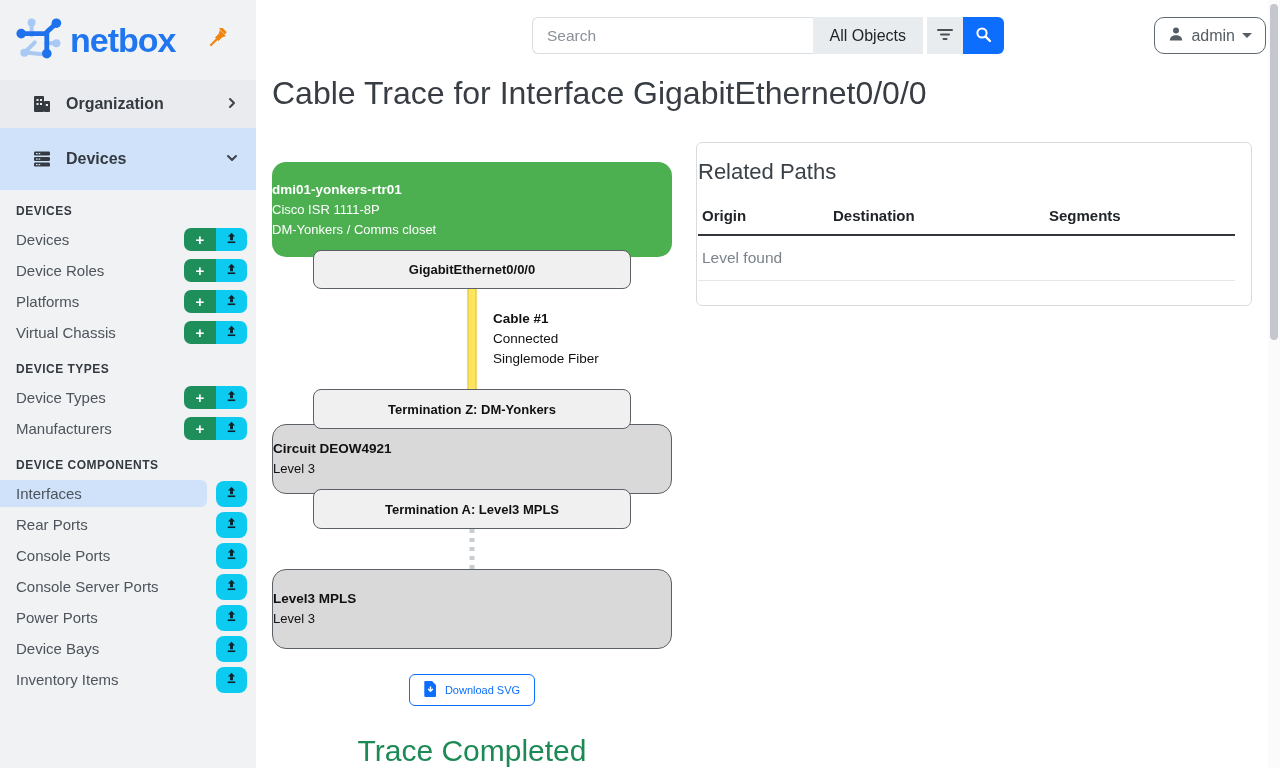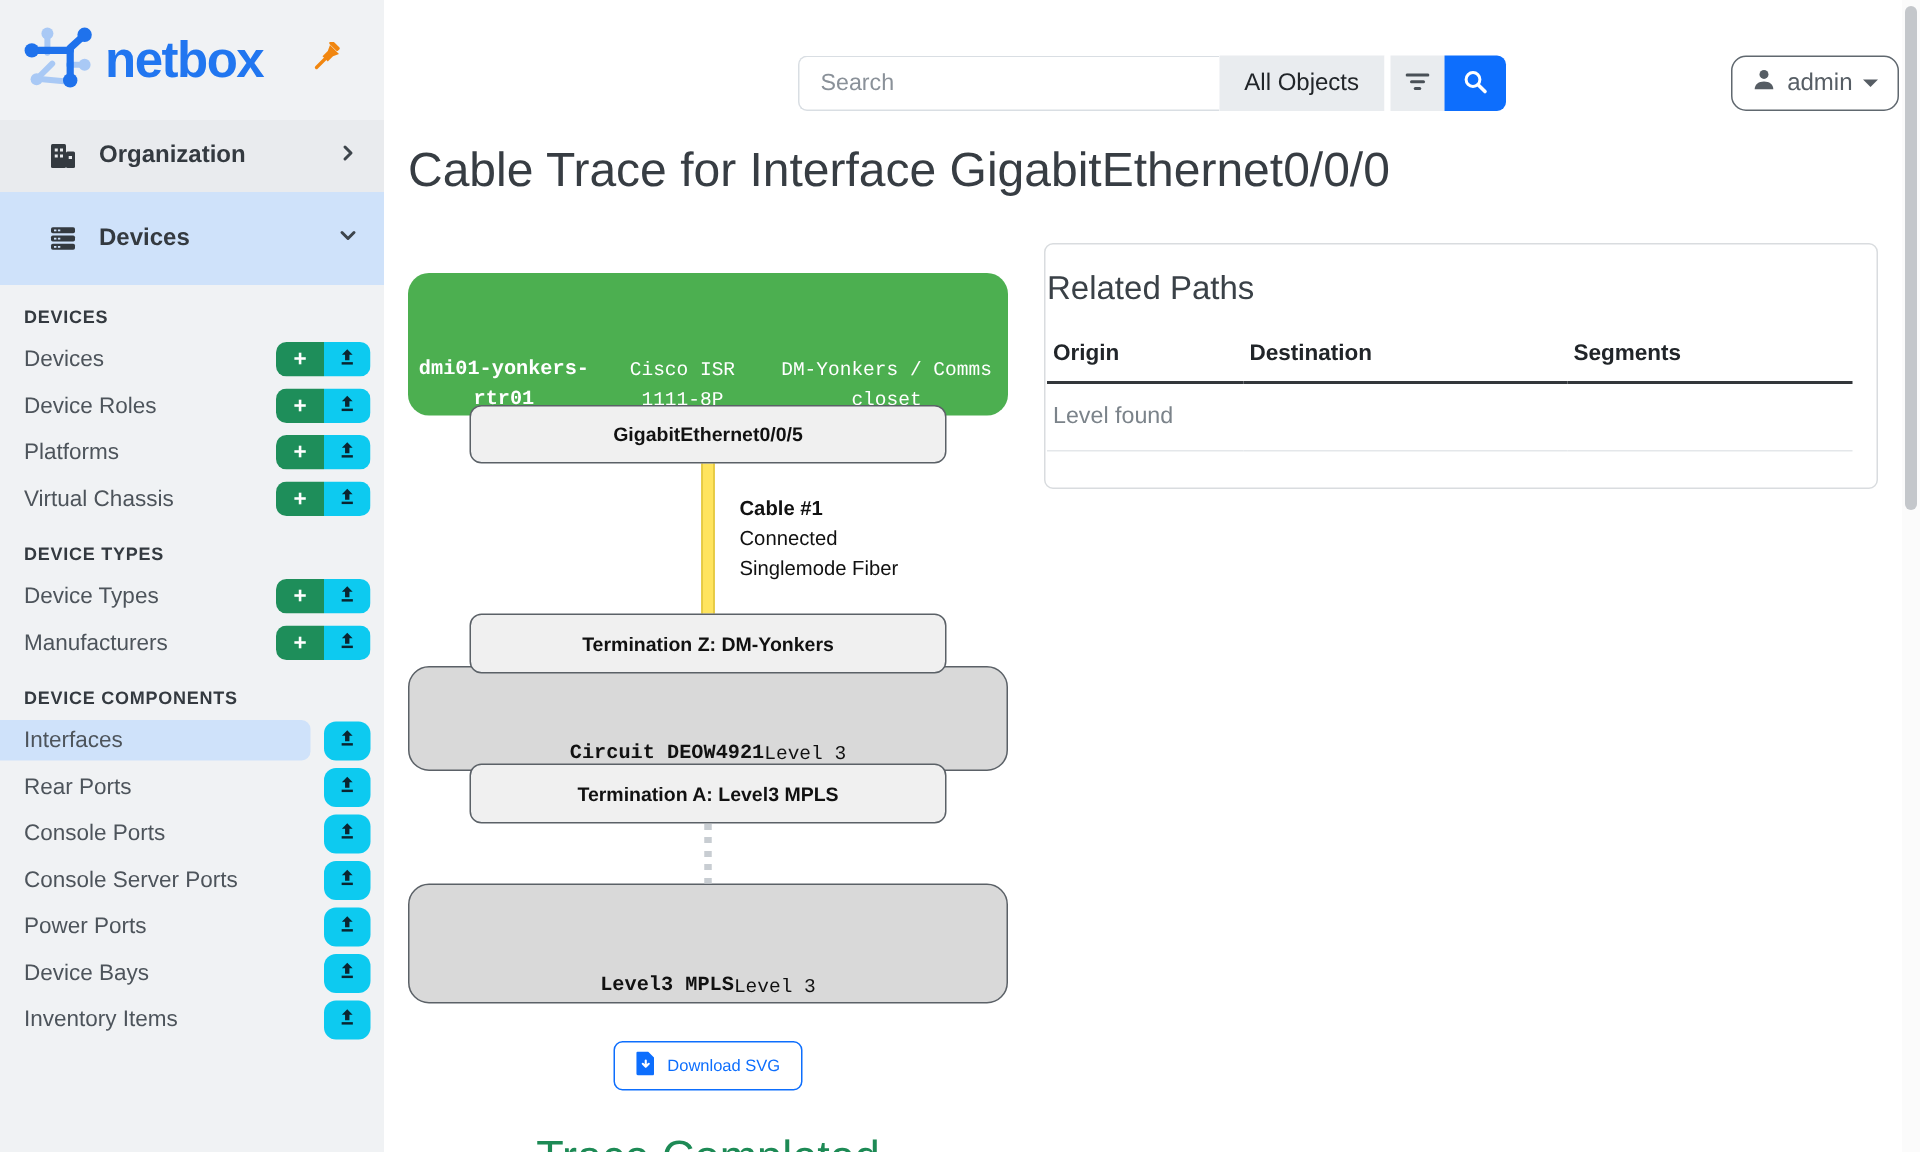--- a/index.html
+++ b/index.html
@@ -26,37 +26,37 @@
   ul.side-list li .item-label { position:relative; z-index:1; }
   ul.side-list li.active::before { content:""; position:absolute; left:0; top:2px; height:27px; width:207px; background:#cfe2fa; border-radius:0 6px 6px 0; }
   ul.side-list li .grow { flex:1; }
   .btn-pair { display:flex; height:23px; border-radius:7px; overflow:hidden; margin-right:9px; }
   .btn-add { width:32px; border:none; background:#1e8e5a; color:#fff; font-size:15px; font-weight:bold; cursor:pointer; display:flex; align-items:center; justify-content:center; }
   .btn-import { width:31px; border:none; background:#0dcaf0; cursor:pointer; display:flex; align-items:center; justify-content:center; }
   .btn-import-single { width:31px; height:26px; border:none; background:#0dcaf0; border-radius:8px; margin-right:9px; cursor:pointer; display:flex; align-items:center; justify-content:center; }
 
   
   .main { flex:1; position:relative; background:#fff; height:768px; overflow:hidden; }
-  .topbar { height:70px; position:relative;margin-top:20px; }
+  .topbar { height:70px; position:relative; }
   .search-group { position:absolute; left:50%; transform:translateX(-50%); top:17px; display:flex; height:37px; width:472px; }
   .search-input { flex:1; border:1px solid #d9dee3; border-right:none; border-radius:6px 0 0 6px; padding:0 14px; font-size:15.5px; color:#343a40; outline:none; font-family:"Liberation Sans",sans-serif; }
   .search-input::placeholder { color:#8a9199; }
   .scope-btn { background:#e9ecef; border:none; padding:0 17px; font-size:16px; color:#212529; cursor:pointer; font-family:"Liberation Sans",sans-serif; }
   .gap { width:4px; background:#fff; }
   .filter-btn { background:#e9ecef; border:none; width:36px; cursor:pointer; display:flex; align-items:center; justify-content:center; }
   .search-btn { background:#0d6efd; border:none; width:41px; border-radius:0 6px 6px 0; cursor:pointer; display:flex; align-items:center; justify-content:center; }
   .user-btn { position:absolute; right:14px; top:17px; height:37px; display:flex; align-items:center; gap:7px; padding:0 13px; background:#fff; border:1px solid #60686f; border-radius:10px; font-size:16px; color:#565d64; cursor:pointer; font-family:"Liberation Sans",sans-serif; }
   .caret-down { width:0; height:0; border-left:5px solid transparent; border-right:5px solid transparent; border-top:5px solid #565d64; }
 
   .page-title { font-size:32px; font-weight:normal; color:#373d43; padding:4px 16px 0 16px; line-height:38px; }
 
   .layout { display:flex; align-items:flex-start; padding:0 16px; margin-top:30px; gap:24px; }
   .trace-col { width:400px; min-width:400px; padding-top:20px; display:flex; flex-direction:column; }
 
-  .node-box { border-radius:14px; display:flex; flex-direction:row; justify-content:center; align-items:flex-end; text-align:center;font-family:Liberation Mono, monospace; }
+  .node-box { border-radius:14px; display:flex; flex-direction:column; justify-content:center; align-items:flex-start; text-align:center; }
   .node-green { background:#4caf50; height:95px; color:#fff; position:relative; z-index:0; }
   .node-gray { background:#d9d9d9; border:1px solid #5b6167; color:#111; }
   .node-title { font-size:13.5px; font-weight:bold; line-height:20px; }
   .node-sub { font-size:13px; line-height:20px; }
   .term-box { width:318px; margin:0 auto; height:40px; background:#f0f0f0; border:1px solid #5b6167; border-radius:8px; display:flex; align-items:center; justify-content:center; font-size:13px; font-weight:bold; color:#111; position:relative; z-index:2; }
   .iface-box { margin-top:-7px; height:39px; }
   .circuit-box { height:70px; margin-top:-5px; z-index:1; }
   .terma-box { margin-top:-5px; }
   .cable-seg { height:100px; position:relative; }
   .cable-bar { position:absolute; left:50%; transform:translateX(-50%); top:0; bottom:0; width:9px; background:#ffe45e; border-left:1px solid #e0c23a; border-right:1px solid #e0c23a; }
@@ -381,21 +381,21 @@
     <div class="layout">
 
       <div class="trace-col">
 
         <div class="node-box node-green">
           <div class="node-title">dmi01-yonkers-rtr01</div>
           <div class="node-sub">Cisco ISR 1111-8P</div>
           <div class="node-sub">DM-Yonkers / Comms closet</div>
         </div>
 
-        <div class="term-box iface-box">GigabitEthernet0/0/5</div>
+        <div class="term-box iface-box">GigabitEthernet0/0/0</div>
 
         <div class="cable-seg">
           <div class="cable-bar"></div>
           <div class="cable-label">
             <div class="cl-title">Cable #1</div>
             <div>Connected</div>
             <div>Singlemode Fiber</div>
           </div>
         </div>
 

